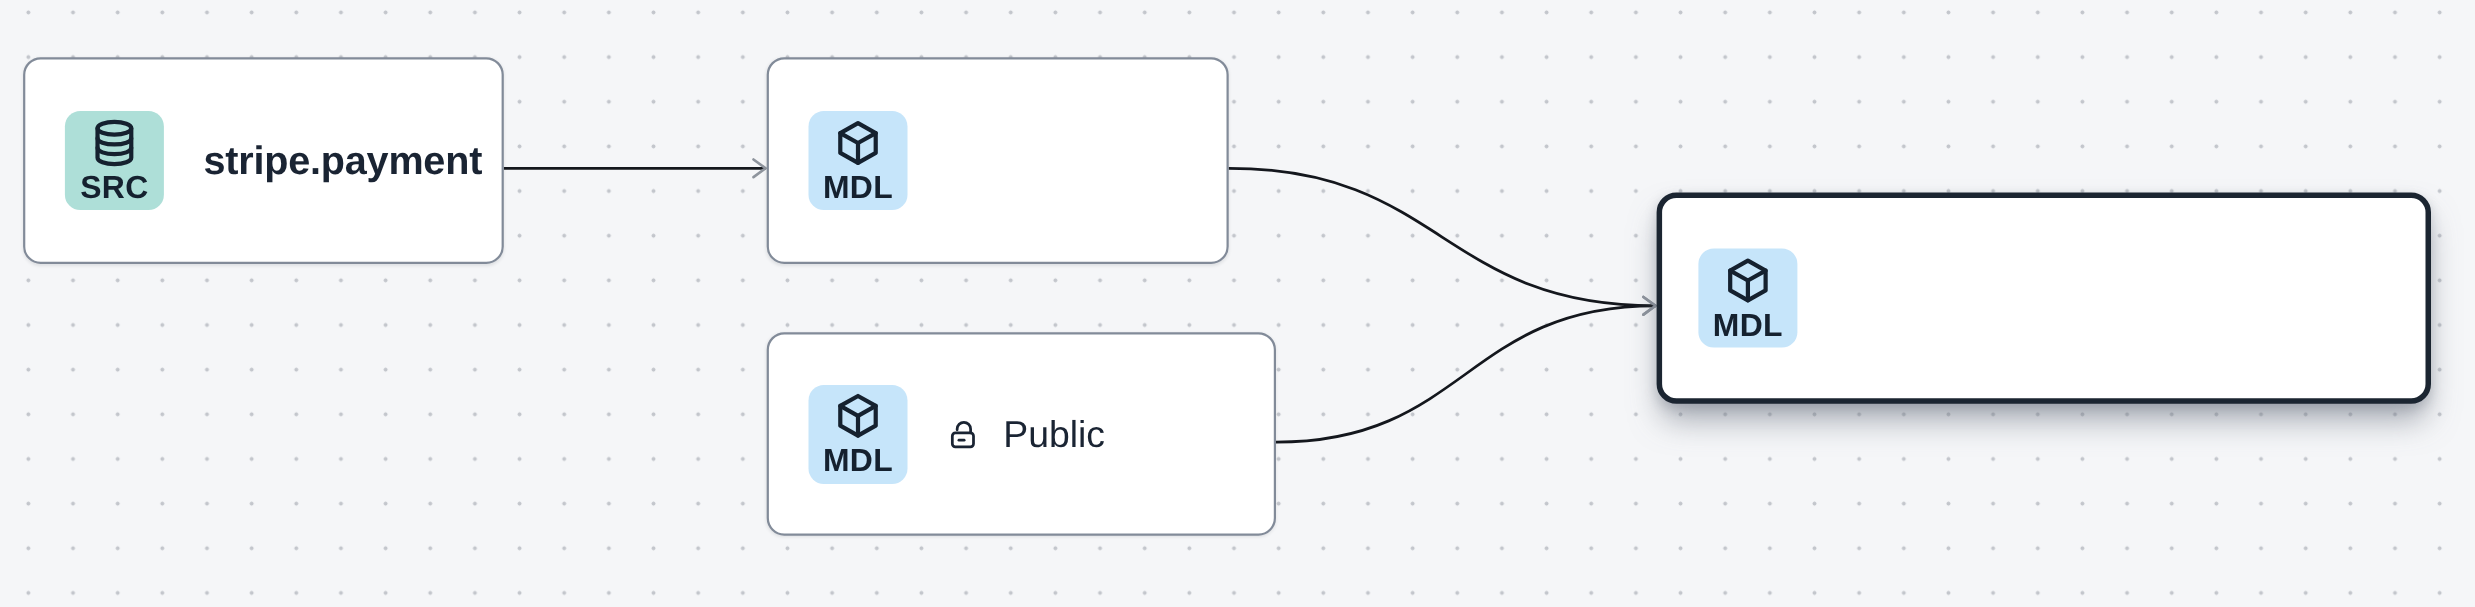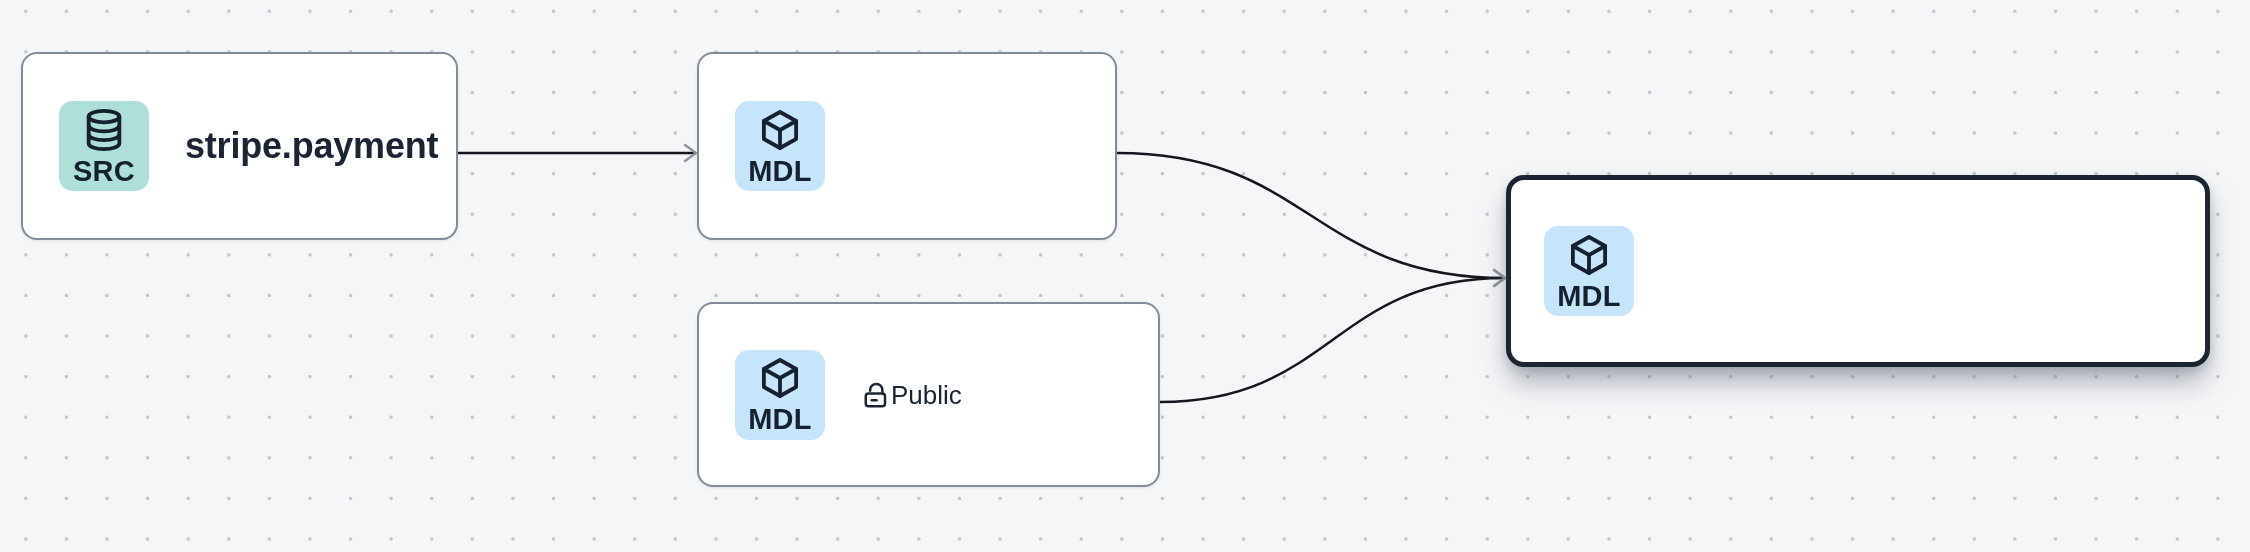--- a/index.html
+++ b/index.html
@@ -40,21 +40,21 @@
   .badge{
     width:90px;height:90px;border-radius:14px;flex:none;
     display:flex;flex-direction:column;align-items:center;justify-content:center;
     color:var(--badge-text);
   }
   .badge-icon{display:block;height:46px;}
   .badge-icon svg{width:46px;height:46px;display:block;}
   .badge-text{font-size:29px;font-weight:600;line-height:1;margin-top:4px;letter-spacing:0.3px;}
   .labels{display:flex;flex-direction:column;gap:6px;min-width:0;text-align:center;}
   .node-label{font-size:36px;font-weight:600;color:var(--label);white-space:nowrap;line-height:1.1;letter-spacing:-0.2px;}
-  .sublabel{display:flex;align-items:center;gap:0;font-size:26px;font-weight:400;color:var(--label);line-height:1;}
+  .sublabel{display:flex;align-items:center;gap:21px;font-size:34px;font-weight:400;color:var(--label);line-height:1;}
   .sublabel .sub-icon svg{width:30px;height:30px;display:block;}
 </style>
 </head>
 <body>
 
 <div id="canvas">
   <svg id="edges-layer" xmlns="http://www.w3.org/2000/svg">
     <defs>
       <marker id="arrowhead" markerWidth="16" markerHeight="22" refX="13" refY="10" orient="auto" markerUnits="userSpaceOnUse">
         <path d="M2,2 L13,10 L2,18" fill="none" stroke="#8e949d" stroke-width="2.4" stroke-linecap="round" stroke-linejoin="round"></path>

